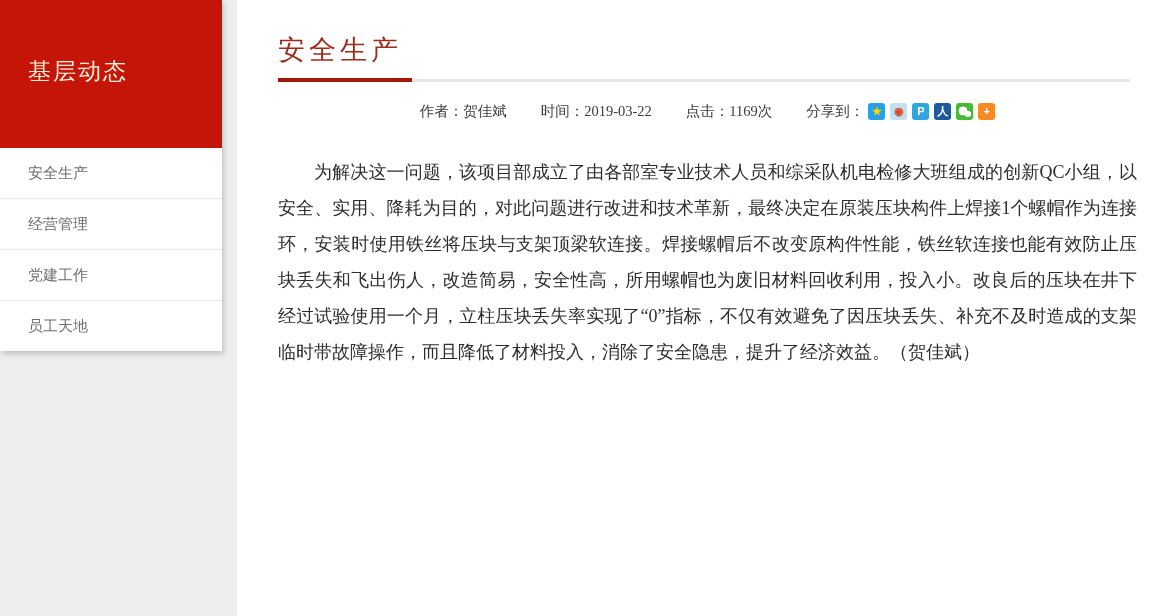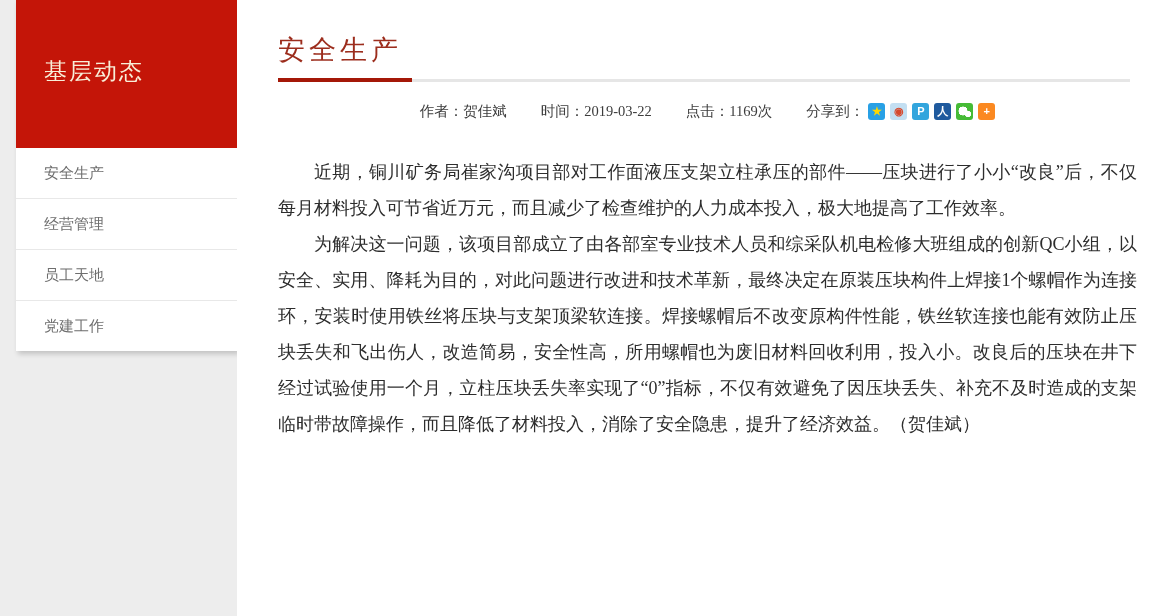--- a/index.html
+++ b/index.html
@@ -6,21 +6,21 @@
   body {
     width: 1152px; height: 616px;
     background: #ededed;
     font-family: "Liberation Serif", serif;
     overflow: hidden;
     position: relative;
   }
 
   
   .sidebar {
-    position: absolute; left: 16px; top: 0; width: 222px;
+    position: absolute; left: 0; top: 0; width: 222px;
     box-shadow: 2px 3px 5px rgba(0,0,0,0.18);
   }
   .sidebar-head {
     height: 148px;
     background: #c41508;
     box-sizing: border-box;
     padding: 56px 0 0 28px;
   }
   .sidebar-head .side-title {
     color: #f8eed8;
@@ -112,22 +112,22 @@
 </head>
 <body>
 
 <div class="sidebar">
   <div class="sidebar-head">
     <div class="side-title">基层动态</div>
   </div>
   <div class="side-menu">
       <div class="side-item">安全生产</div>
       <div class="side-item">经营管理</div>
+      <div class="side-item">党建工作</div>
       <div class="side-item">员工天地</div>
-      <div class="side-item">党建工作</div>
     </div>
 </div>
 
 <div class="main">
   <h1 class="section-title">安全生产</h1>
   <div class="section-rule">
     <div class="rule-red"></div>
     <div class="rule-grey"></div>
   </div>
 
@@ -143,16 +143,15 @@
           <span class="share-ico weibo-icon" style="background: rgb(195, 223, 242); color: rgb(214, 72, 44);">◉</span>
           <span class="share-ico pengyou-icon" style="background: rgb(50, 165, 221); color: rgb(255, 255, 255);">P</span>
           <span class="share-ico renren-icon" style="background: rgb(31, 90, 158); color: rgb(255, 255, 255);">人</span>
           <span class="share-ico wechat-icon" style="background: radial-gradient(4.5px at 7px 8px, rgb(255, 255, 255) 4.4px, transparent 4.6px), radial-gradient(3px at 12px 11px, rgb(255, 255, 255) 2.9px, transparent 3.1px) rgb(70, 187, 54); color: rgb(255, 255, 255);"></span>
           <span class="share-ico more-icon" style="background: rgb(251, 137, 33); color: rgb(255, 255, 255);">+</span>
         </span>
     </span>
   </div>
 
   <div class="article-body">
-      <p>近期，铜川矿务局崔家沟项目部对工作面液压支架立柱承压的部件——压块进行了小小“改良”后，不仅每月材料投入可节省近万元，而且减少了检查维护的人力成本投入，极大地提高了工作效率。</p>
       <p>为解决这一问题，该项目部成立了由各部室专业技术人员和综采队机电检修大班组成的创新QC小组，以安全、实用、降耗为目的，对此问题进行改进和技术革新，最终决定在原装压块构件上焊接1个螺帽作为连接环，安装时使用铁丝将压块与支架顶梁软连接。焊接螺帽后不改变原构件性能，铁丝软连接也能有效防止压块丢失和飞出伤人，改造简易，安全性高，所用螺帽也为废旧材料回收利用，投入小。改良后的压块在井下经过试验使用一个月，立柱压块丢失率实现了“0”指标，不仅有效避免了因压块丢失、补充不及时造成的支架临时带故障操作，而且降低了材料投入，消除了安全隐患，提升了经济效益。（贺佳斌）</p>
     </div>
 </div>
 
 </body></html>

